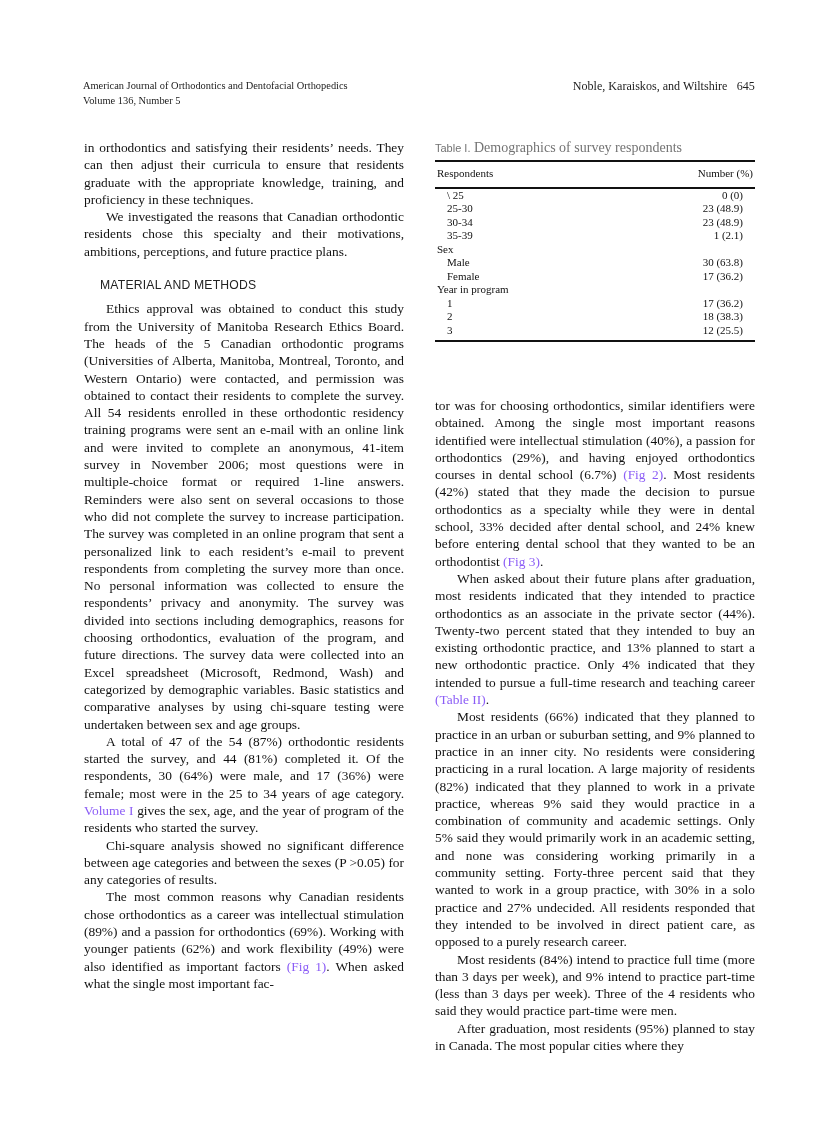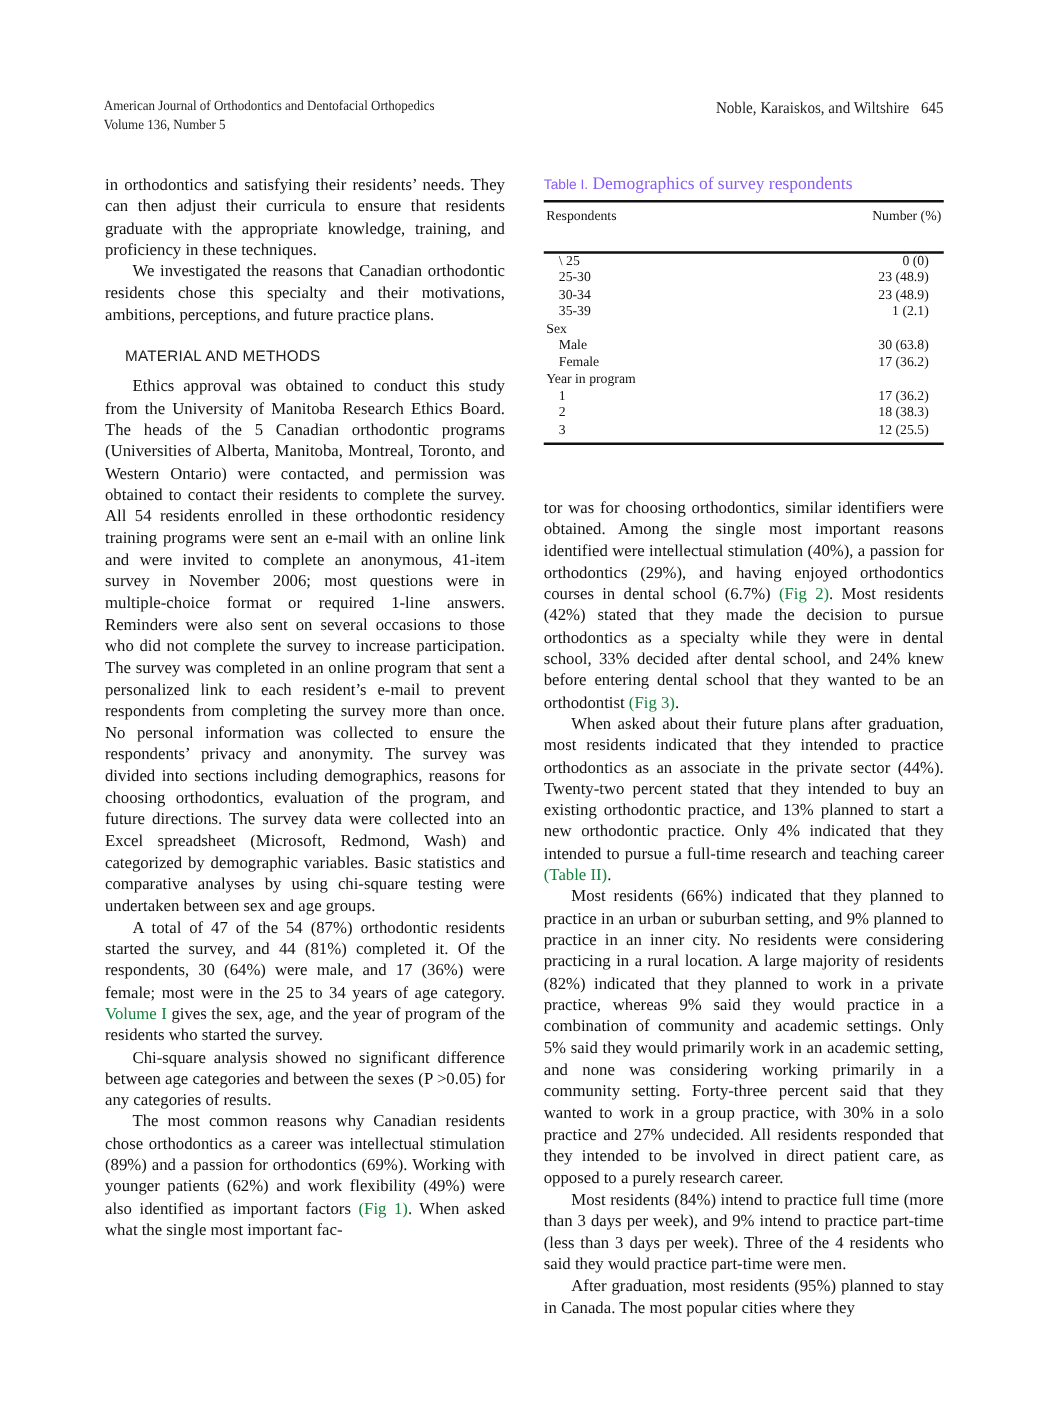--- a/index.html
+++ b/index.html
@@ -11,29 +11,29 @@
   .rh-right { position: absolute; right: 0; top: 0; font-size: 13px; transform: scaleX(0.93); transform-origin: right top; white-space: nowrap; }
   .rh-right .pg { margin-left: 10px; }
 
   .col { position: absolute; top: 124px; width: 320px; font-family: "Liberation Serif", serif; font-size: 13.4px; line-height: 17.3px; color: #111; text-align: justify; }
   .col-left { left: 84px; }
   .col-right { left: 435px; top: 382px; }
 
   .para { margin: 0; text-indent: 0; hyphens: manual; }
   .para.indent { text-indent: 22px; }
   .section-head { font-family: "Liberation Sans", sans-serif; font-size: 12.2px; letter-spacing: 0.2px; color: #222; margin: 17px 0 6px 16px; text-transform: uppercase; }
-  .xref { color: #15803d; }
+  .xref { color: #8b5cf6; }
 
   .table-block { position: absolute; left: 435px; top: 124px; width: 320px; font-family: "Liberation Serif", serif; }
-  .table-caption { font-size: 14px; line-height: 18px; margin-bottom: 3px; color: #8b5cf6; }
+  .table-caption { font-size: 14px; line-height: 18px; margin-bottom: 3px; color: #737373; }
   .table-caption .label { font-family: "Liberation Sans", sans-serif; font-size: 11px; }
   .rule-thick { border-top: 2px solid #111; }
   .rule-mid { border-top: 2.5px solid #111; }
   table.demo { width: 100%; border-collapse: collapse; font-size: 11px; line-height: 13.5px; color: #111; }
-  table.demo th { font-weight: normal; text-align: left; padding: 5px 0 20px 2px; margin-left: 35px; }
+  table.demo th { font-weight: normal; text-align: left; padding: 5px 0 6px 2px; margin-left: 35px; }
   table.demo th.num { text-align: right; padding-right: 2px; }
   table.demo td { padding: 0 0 0 2px; }
   table.demo td.sub { padding-left: 12px; }
   table.demo td.num { text-align: right; padding-right: 12px; white-space: nowrap; font-family: Liberation Serif, serif; }
   table.demo tr.first td { padding-top: 4px; }
   table.demo tr.last td { padding-bottom: 3px; }
 </style>
 </head>
 <body>
 

